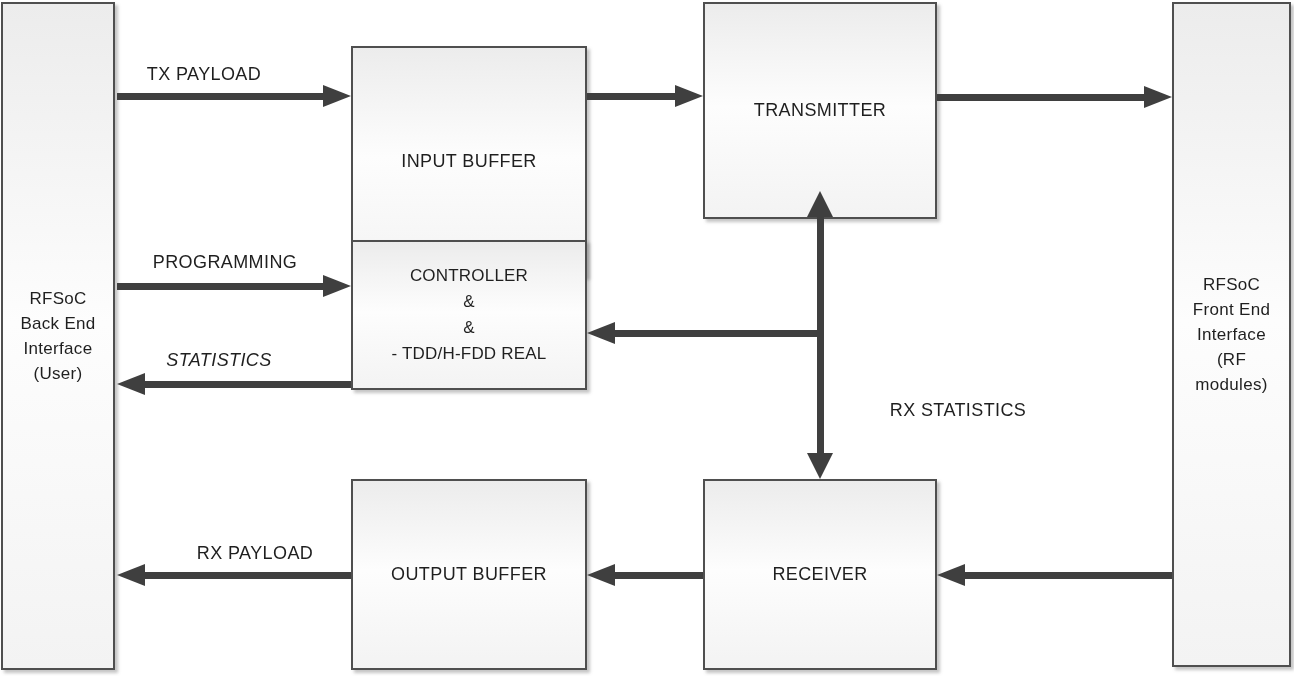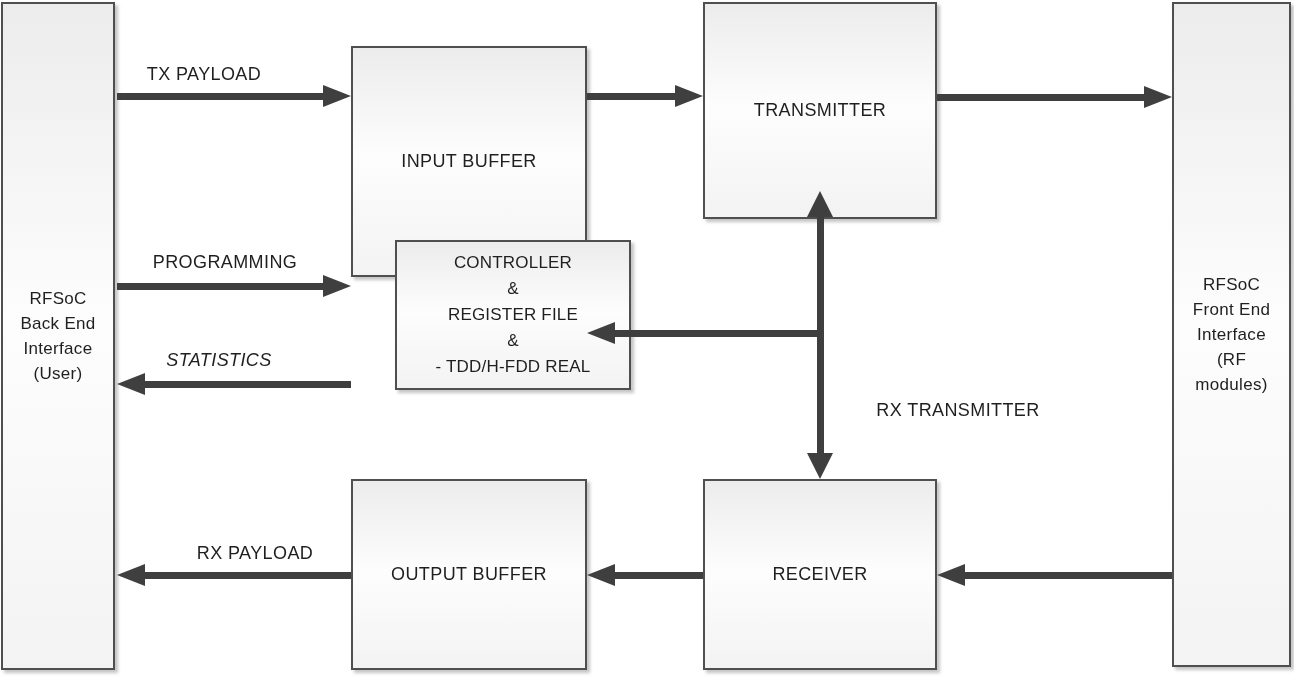--- a/index.html
+++ b/index.html
@@ -80,25 +80,24 @@
   </div>
 
   <div class="box" style="left:351px; top:2px; width:236px; height:231px;margin-top:44px;">
     <div class="label">INPUT BUFFER</div>
   </div>
 
   <div class="box" style="left:703px; top:2px; width:234px; height:217px;">
     <div class="label">TRANSMITTER</div>
   </div>
 
-  <div class="box" style="left:351px; top:240px; width:236px; height:150px;margin-left:44px;">
+  <div class="box" style="left:351px; top:240px; width:236px; height:150px;">
     <div class="multiline controller-text">
       <span>CONTROLLER</span>
       <span>&amp;</span>
-      <span>REGISTER FILE</span>
       <span>&amp;</span>
       <span>- TDD/H-FDD REAL</span>
     </div>
   </div>
 
   <div class="box" style="left:703px; top:479px; width:234px; height:191px;">
     <div class="label">RECEIVER</div>
   </div>
 
   <div class="box" style="left:351px; top:479px; width:236px; height:191px;">
@@ -152,16 +151,16 @@
   </div>
 
   <div>
     <div class="head head-left" style="left:117px; top:564px;"></div>
     <div class="shaft-h" style="left:143px; top:572px; width:208px;"></div>
   </div>
 
   <div class="edge-label" style="left:204px; top:74px;">TX PAYLOAD</div>
   <div class="edge-label" style="left:225px; top:262px;">PROGRAMMING</div>
   <div class="edge-label" style="left:219px; top:360px;font-style:italic;">STATISTICS</div>
-  <div class="edge-label" style="left:958px; top:410px;">RX TRANSMITTER</div>
+  <div class="edge-label" style="left:958px; top:410px;">RX STATISTICS</div>
   <div class="edge-label" style="left:255px; top:553px;">RX PAYLOAD</div>
 
 </div>
 
 </body></html>

